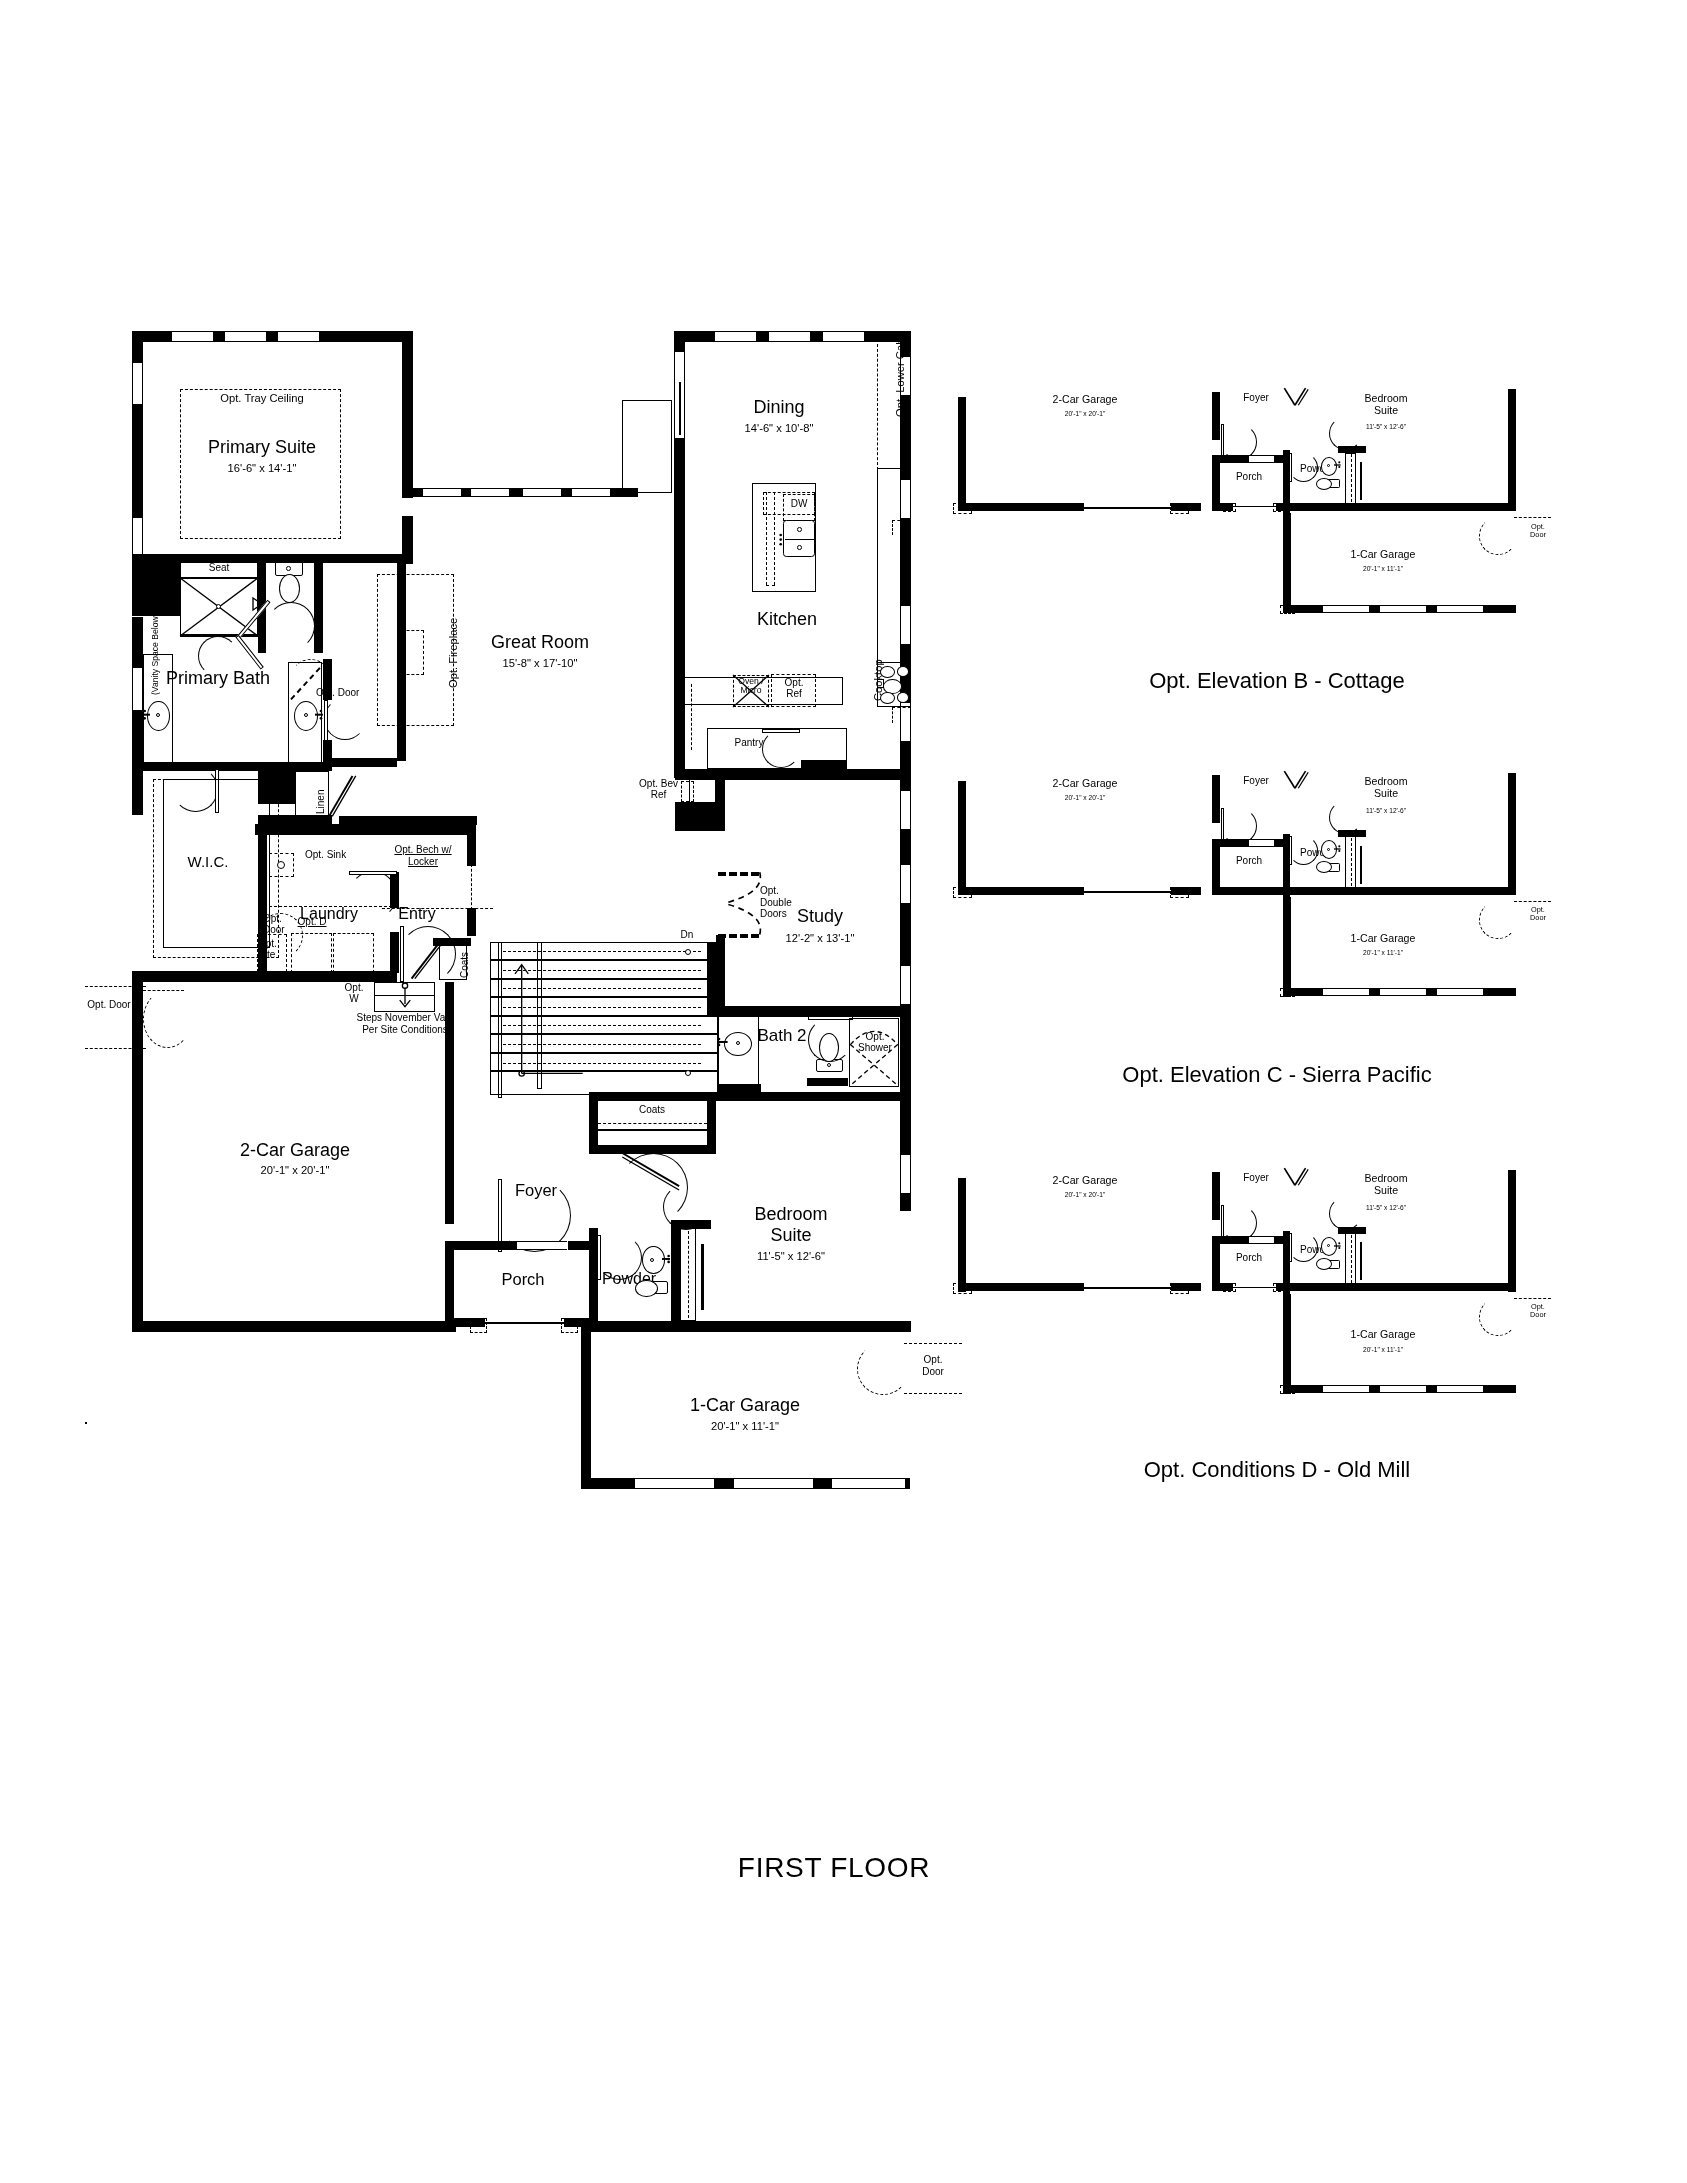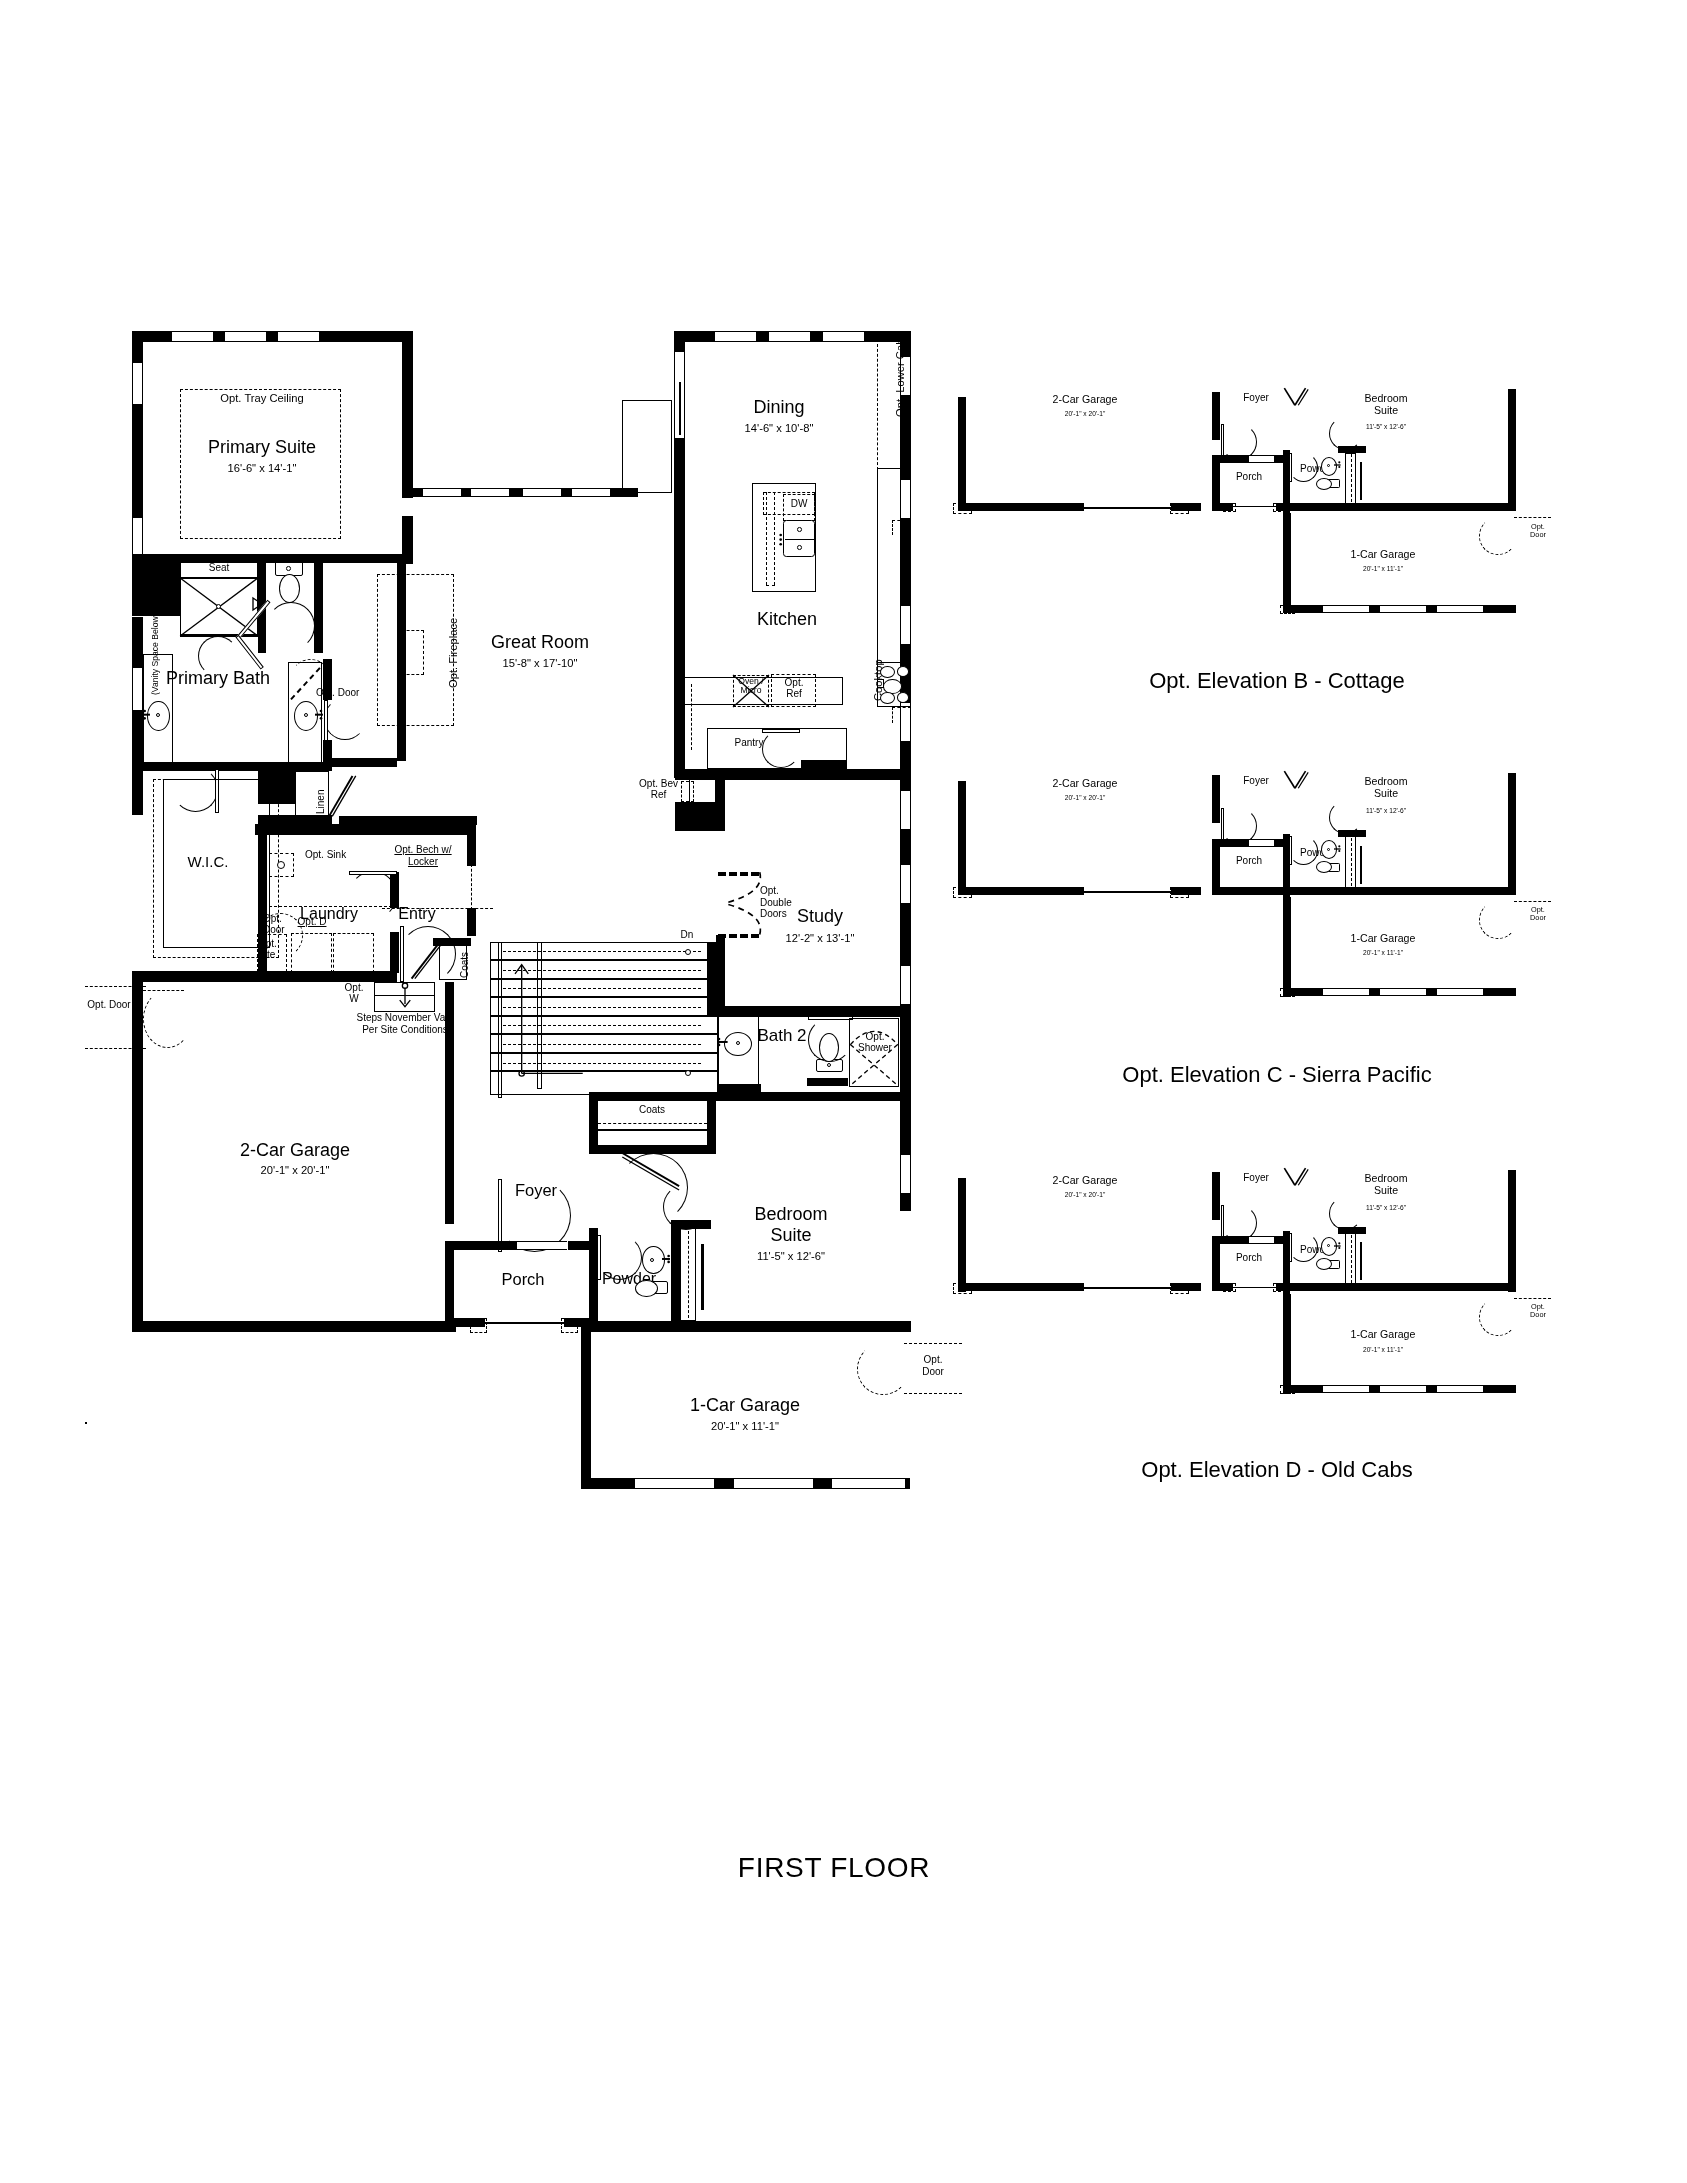--- a/index.html
+++ b/index.html
@@ -699,19 +699,19 @@
     <div class="t el-name ctr" style="left:1383px;top:1328px;">1-Car Garage</div>
     <div class="t el-dim ctr" style="left:1383px;top:1346px;">20'-1" x 11'-1"</div>
     <div class="dashT" style="left:1514px;top:1298px;width:37px;"></div>
     <div class="arcd arcdBL" style="left:1479px;top:1298px;width:38px;height:38px;"></div>
     <div class="t el-lbl-s ctr" style="left:1538px;top:1303px;">
       <div style="width:30px;line-height:1.12;white-space:normal;">Opt. Door</div>
     </div>
 
     <div class="dash" style="left:85px;top:1422px;width:0;height:0;"></div>
 
-    <div class="t cap ctr" style="left:1277px;top:1457px;">Opt. Elevation D - Old Cabs</div>
+    <div class="t cap ctr" style="left:1277px;top:1457px;">Opt. Conditions D - Old Mill</div>
   </div>
 
   <div class="t title ctr" style="left:834px;top:1852px;">FIRST FLOOR</div>
 
 </div>
 
 
 </body></html>

